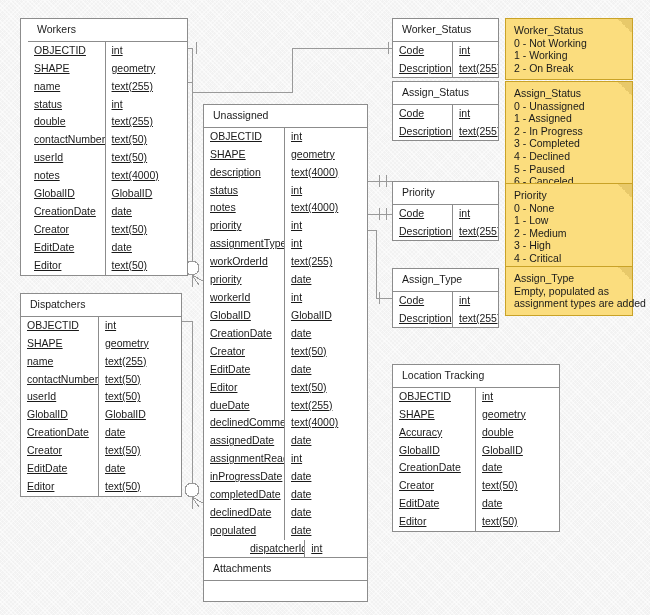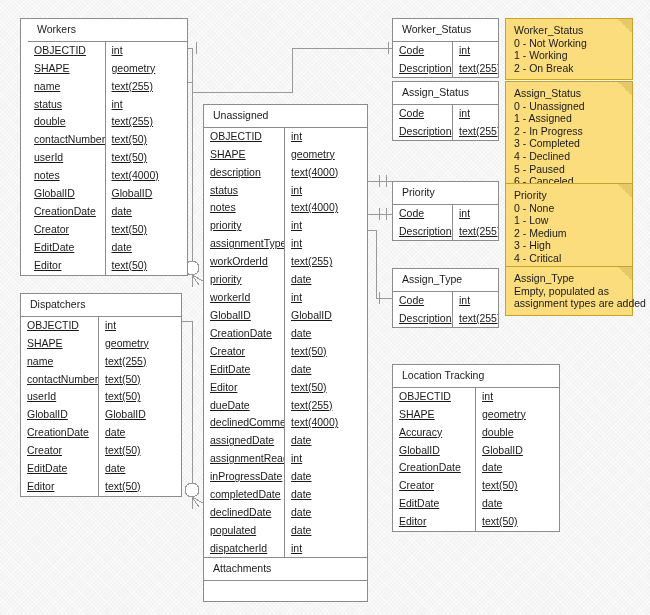--- a/index.html
+++ b/index.html
@@ -309,21 +309,21 @@
           </div>
           <div class="row">
             <div class="c1" style="width: 81px;">declinedDate</div>
             <div class="c2" style="width: 82px;">date</div>
           </div>
           <div class="row">
             <div class="c1" style="width: 81px;">populated</div>
             <div class="c2" style="width: 82px;">date</div>
           </div>
           <div class="row">
-            <div class="c1" style="width: 81px;">dispatcherId</div>
+            <div class="c1" style="width: 81px; margin-left: 40px;">dispatcherId</div>
             <div class="c2" style="width: 82px;">int</div>
           </div>
         </div>
       </div>
       <div class="tbl" style="left: 392px; top: 18px; width: 107px;">
         <div class="title">Worker_Status</div>
         <div class="rows">
           <div class="row">
             <div class="c1" style="width: 60px;">Code</div>
             <div class="c2" style="width: 45px;">int</div>

